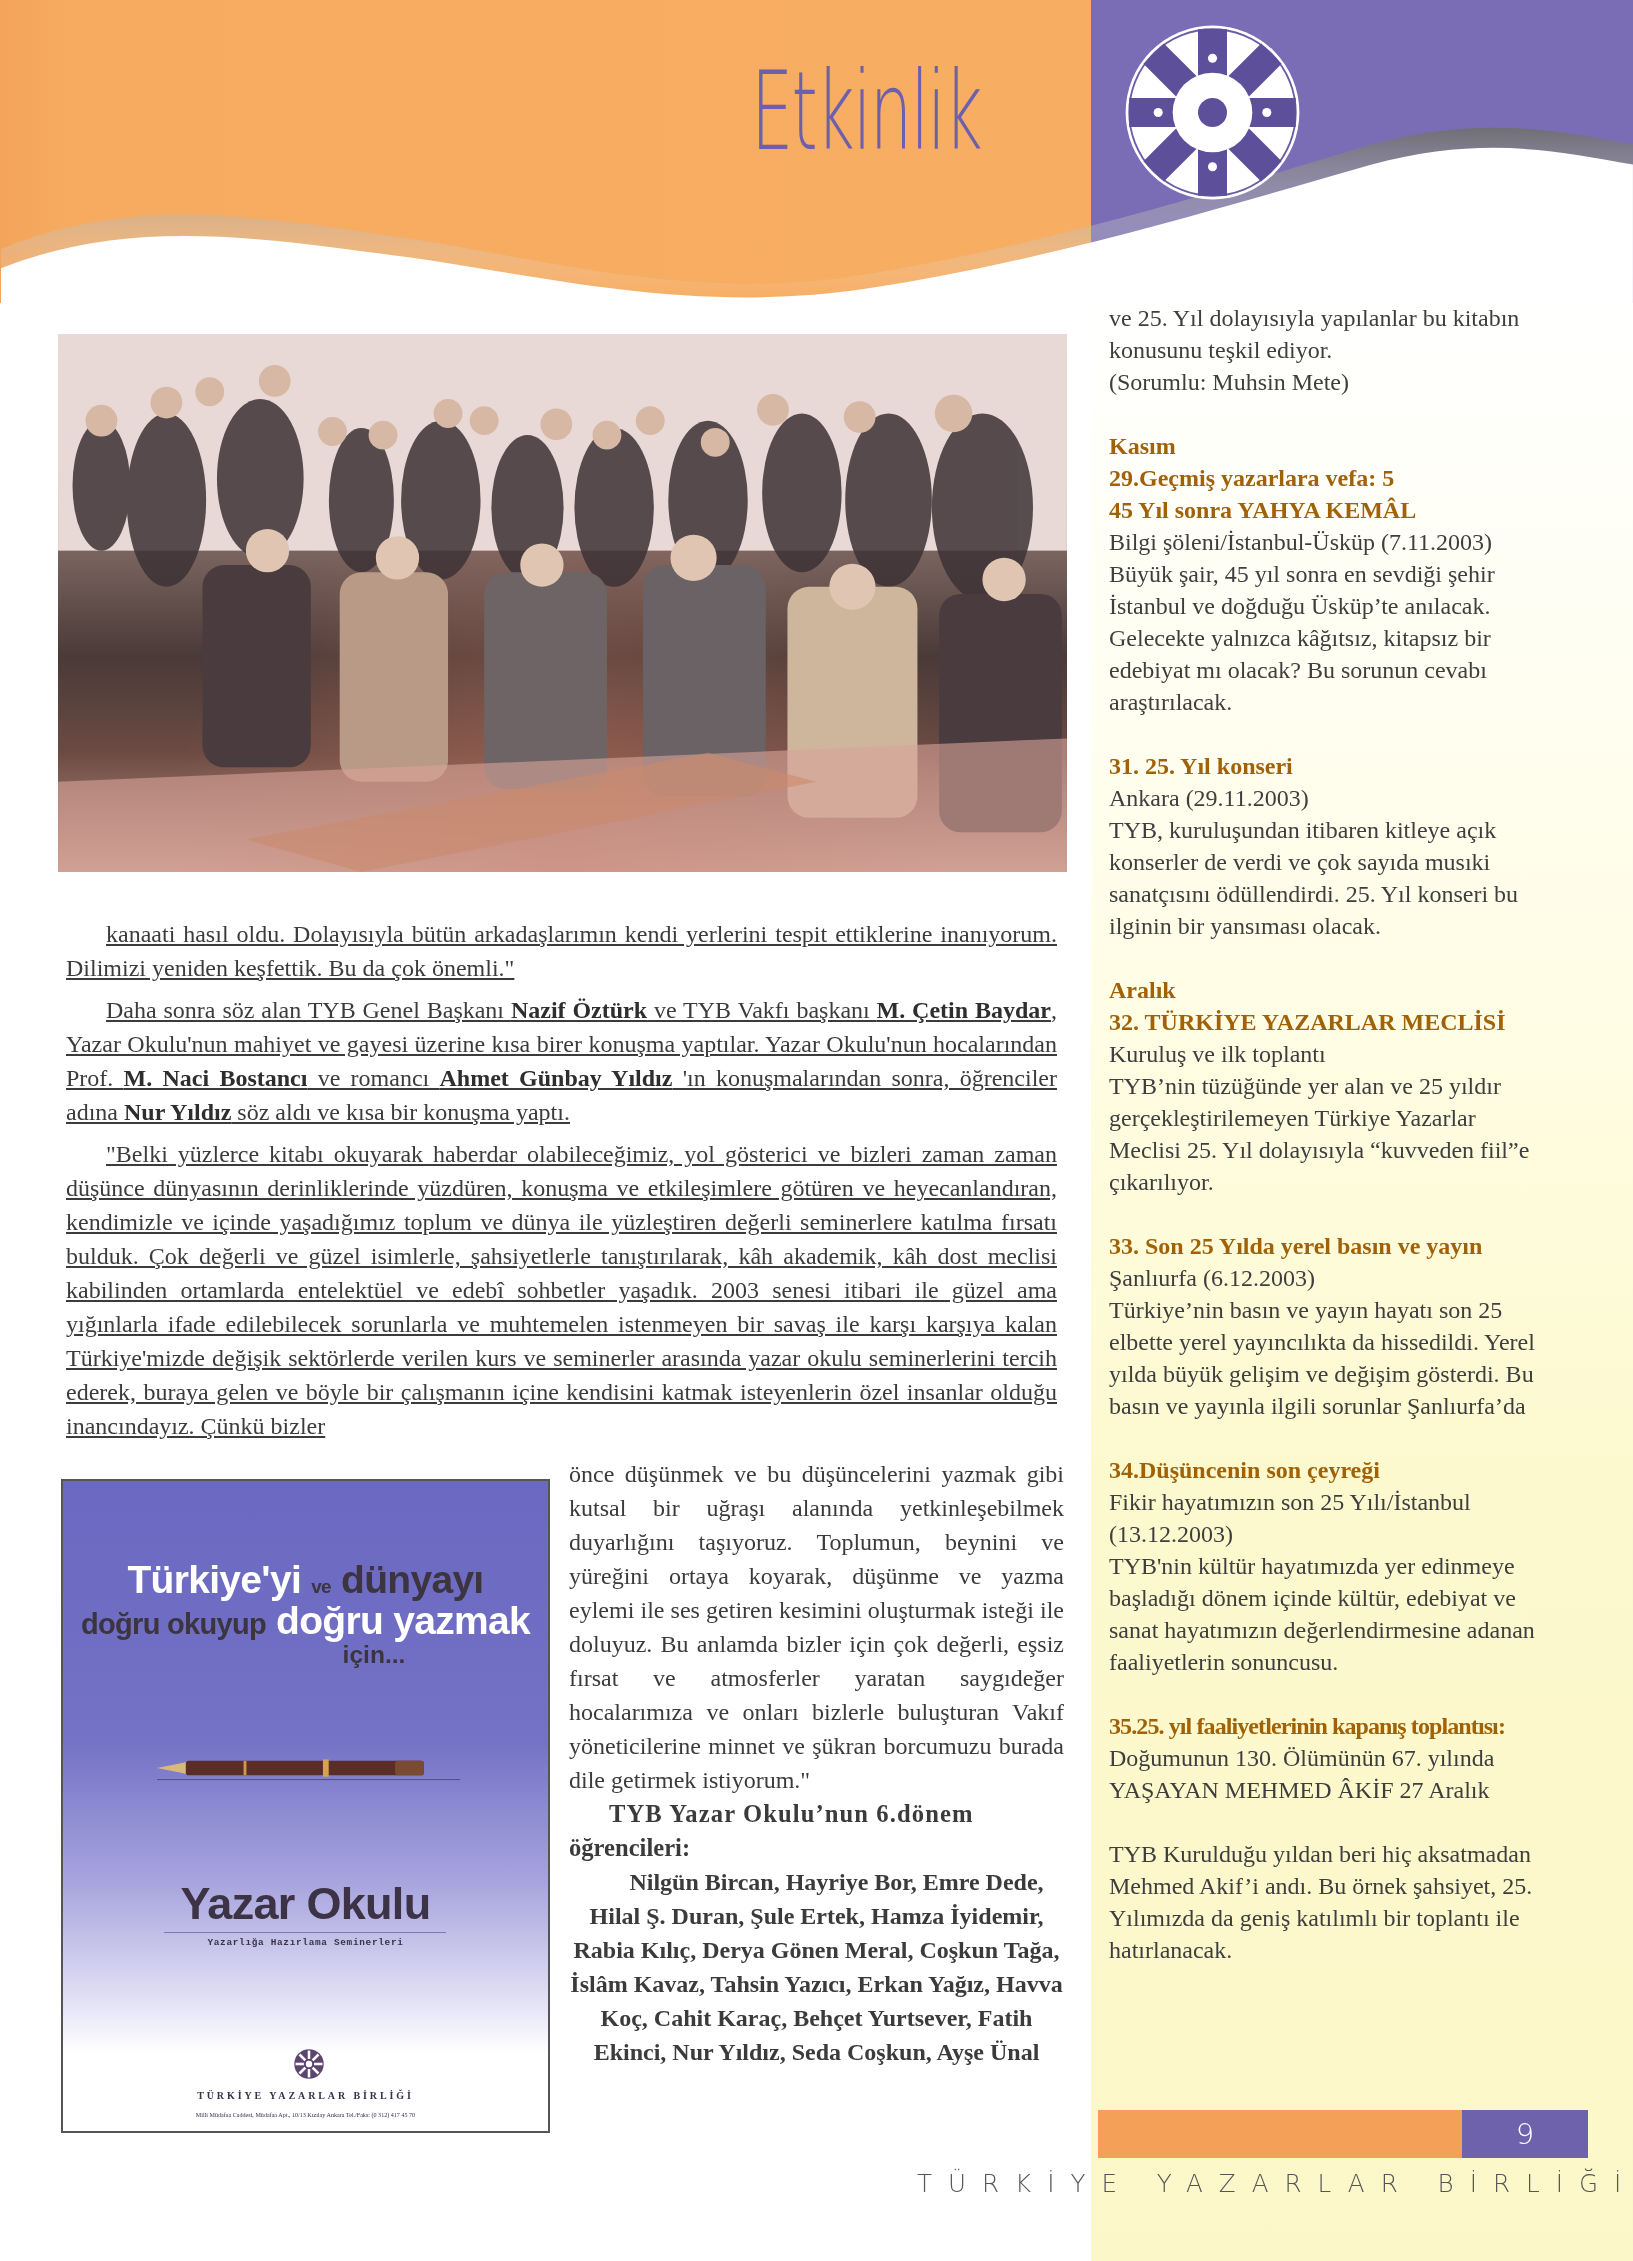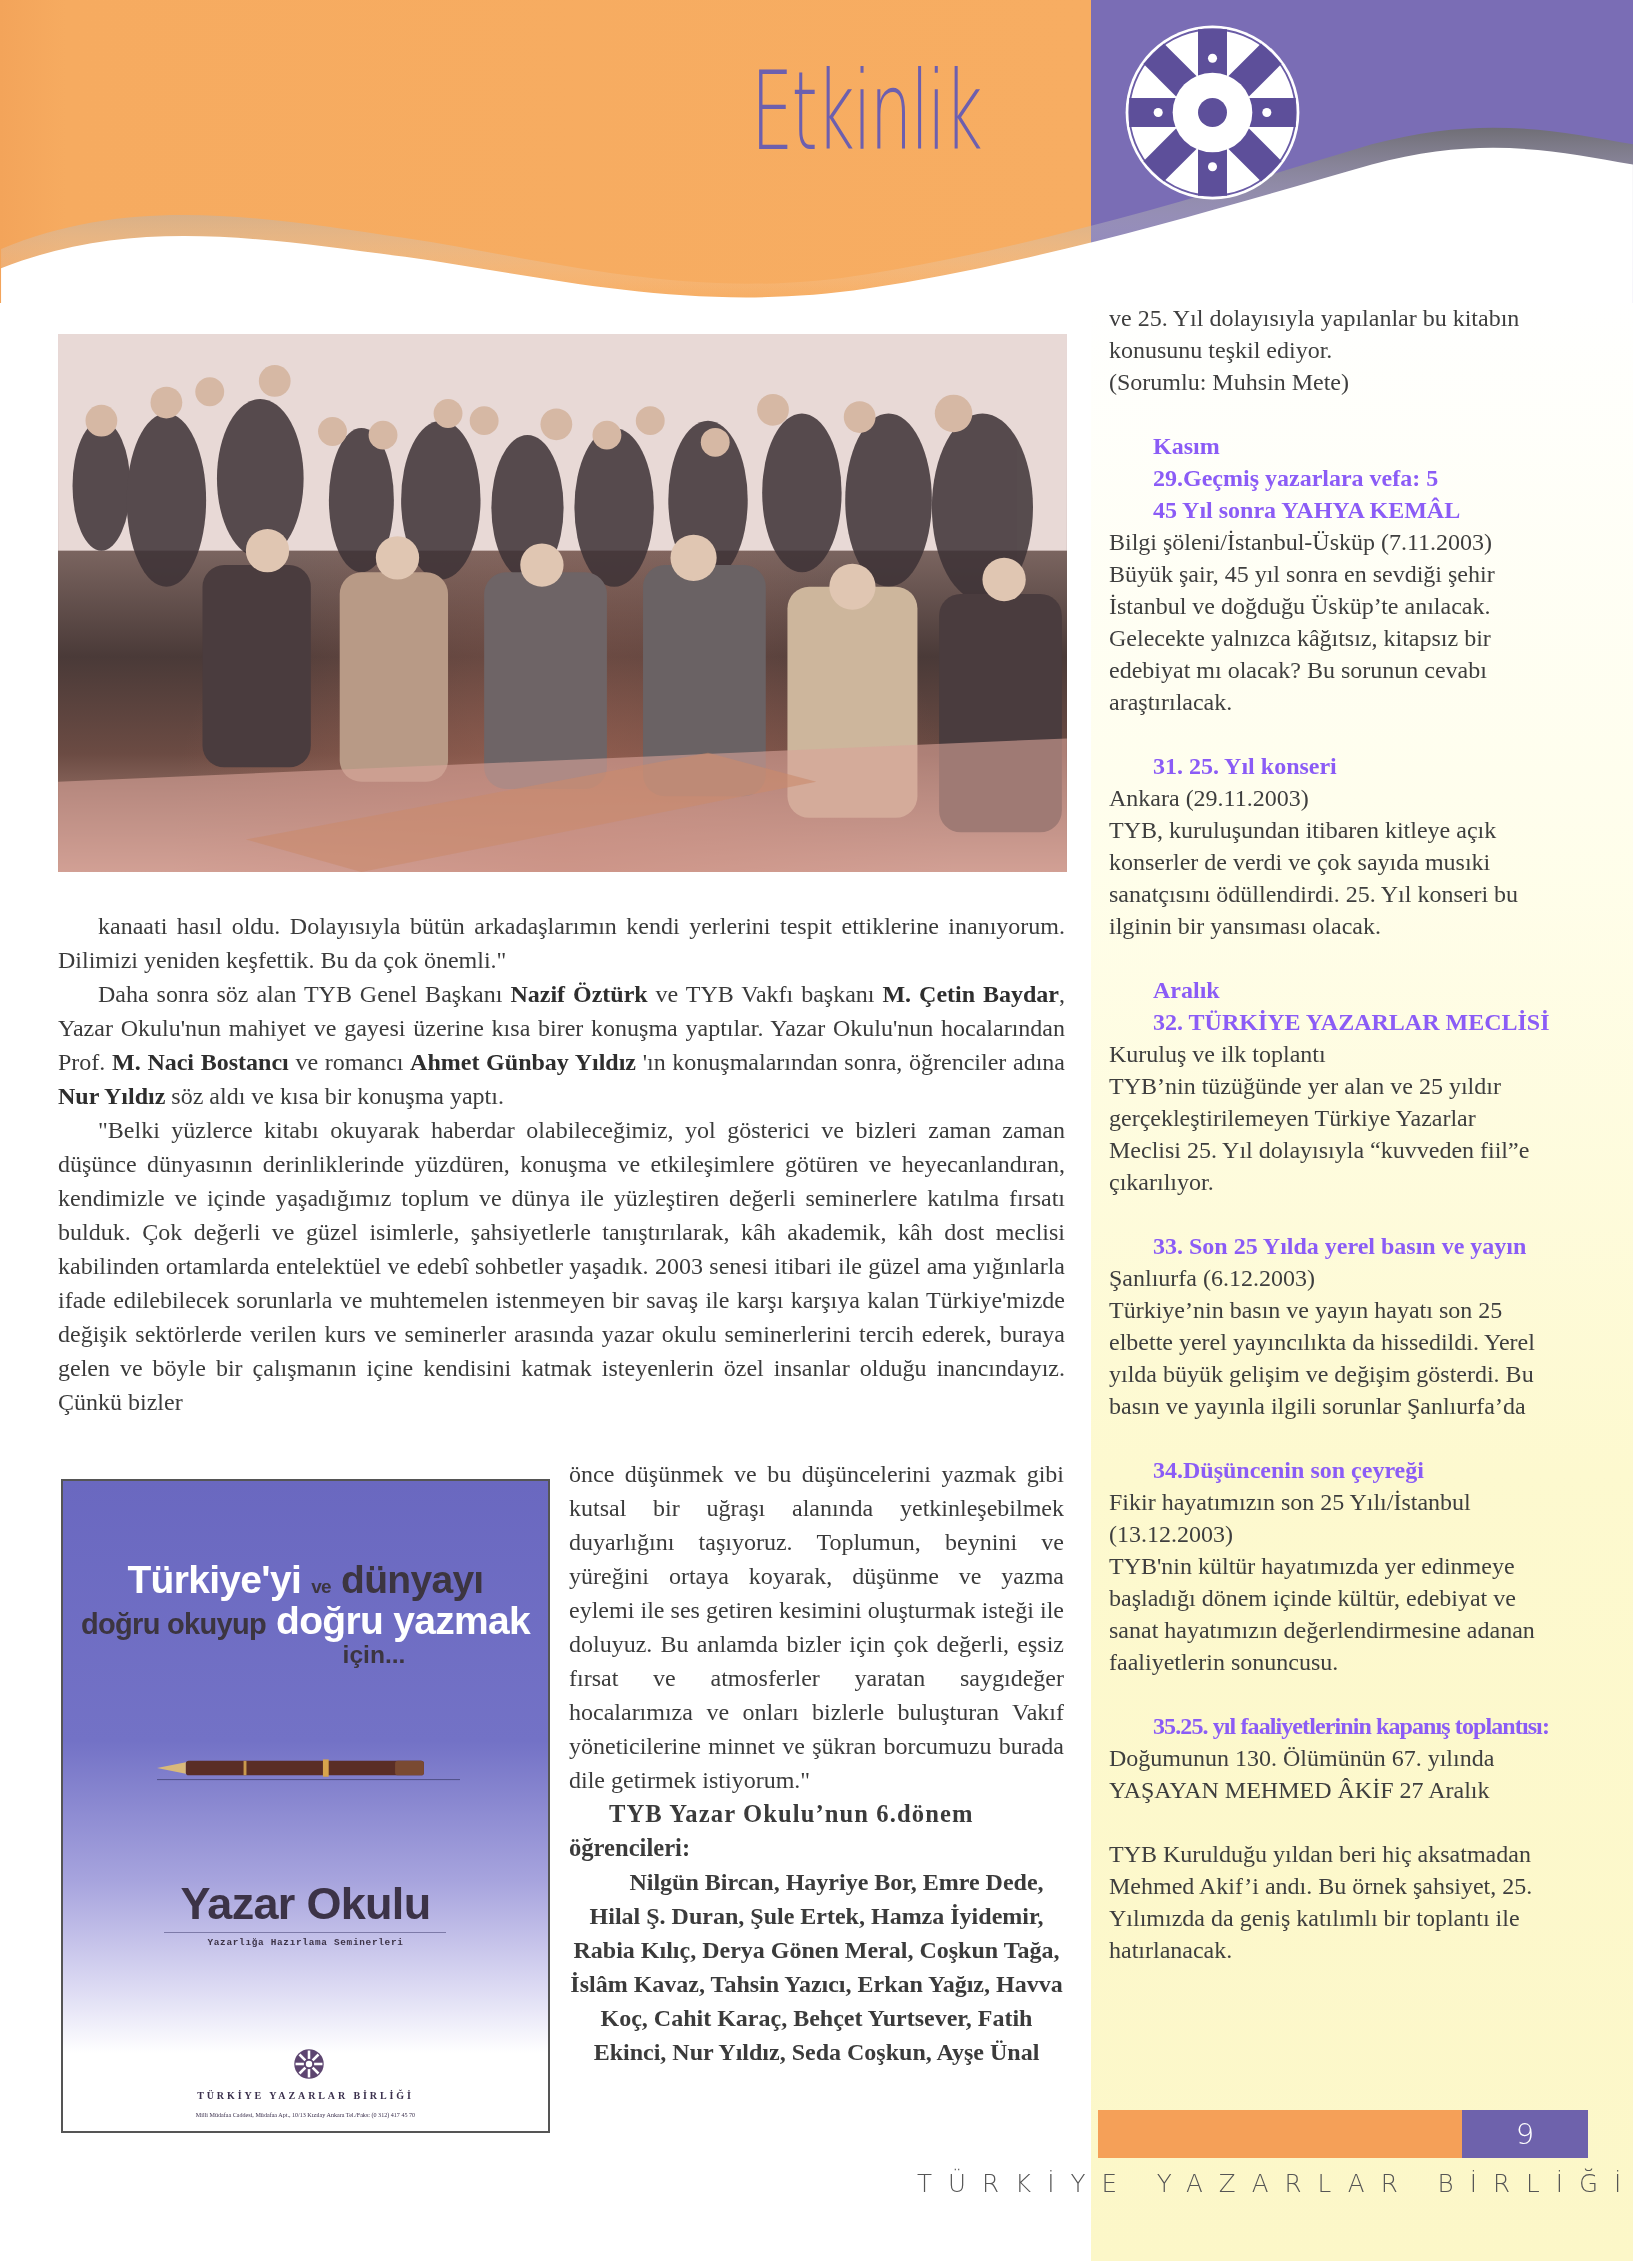--- a/index.html
+++ b/index.html
@@ -40,21 +40,21 @@
       linear-gradient(to bottom, #e9d8d3 0%, #d9c2bd 22%, #7b6560 40%, #4a3a38 60%, #6b4b43 78%, #c79b8e 100%);
     overflow: hidden;
   }
   .photo svg { position: absolute; left: 0; top: 0; }
 
   
   .body-text {
     position: absolute; left: 58px; top: 909px; width: 1007px;
     font-size: 24px; line-height: 34px; text-align: justify; color: #3b3b3b;
   }
-  .body-text p { margin: 0; text-indent: 40px; }
+  .body-text p { margin: 8px; text-indent: 40px; text-decoration: underline; }
   .body-text b { color: #2e2e2e; }
   .narrow-text {
     position: absolute; left: 569px; top: 1457px; width: 495px;
     font-size: 24px; line-height: 34px; text-align: justify; color: #3b3b3b;
   }
   .narrow-text p { margin: 0; }
   .students-head { margin: 0; text-indent: 40px; font-weight: bold; font-size: 24.6px; letter-spacing: 1.1px; }
   .students-head span.l2 { display: block; text-indent: 0; letter-spacing: 0; }
   .students-list { margin: 0; text-indent: 40px; text-align: center; font-weight: bold; }
 
@@ -79,21 +79,21 @@
   .ad-org { position: absolute; left: 0; width: 100%; top: 609px; text-align: center; font-family: "Liberation Serif", serif; font-weight: bold; font-size: 10px; letter-spacing: 2.9px; color: #3a2f4c; }
   .ad-address { position: absolute; left: 0; width: 100%; top: 631px; text-align: center; font-family: "Liberation Serif", serif; font-size: 6.1px; color: #3a2f4c; }
 
   
   .right-col {
     position: absolute; left: 1109px; top: 302px; width: 506px;
     font-size: 24px; line-height: 32px; color: #3e3e3e;
   }
   .right-col p { margin: 0; }
   .right-col .gap { height: 32px; }
-  .right-col .month, .right-col .item-title { font-weight: bold; color: #8b5cf6; margin-left: 44px; }
+  .right-col .month, .right-col .item-title { font-weight: bold; color: #a16207; }
   .right-col .tight { letter-spacing: -0.9px; }
 
   
   .footer-bar-orange { position: absolute; left: 1098px; top: 2110px; width: 365px; height: 48px; background: #f5a058; }
   .footer-bar-purple { position: absolute; left: 1462px; top: 2110px; width: 126px; height: 48px; background: #6e62ac; }
   .page-number { position: absolute; left: 1462px; top: 2110px; width: 126px; height: 48px; text-align: center; line-height: 48px; color: #ffffff; font-family: "DejaVu Sans", sans-serif; font-size: 29px; font-weight: 200; }
   .footer-org {
     position: absolute; left: 917px; top: 2169px; font-family: "DejaVu Sans", sans-serif; font-weight: 300;
     font-size: 24.6px; letter-spacing: 16px; color: #555555; white-space: nowrap;
   }

